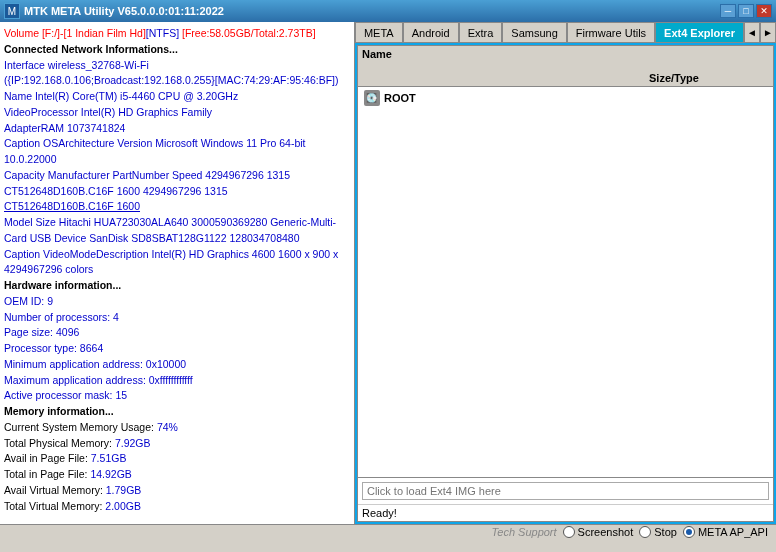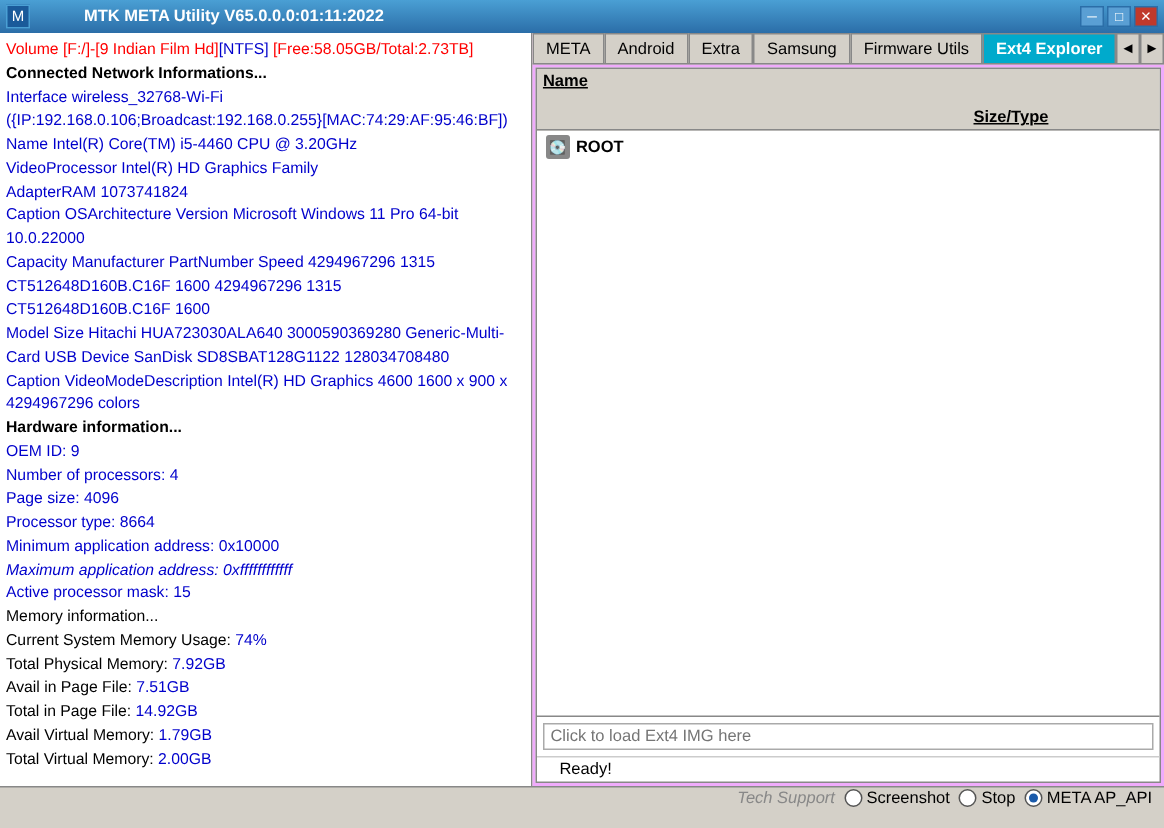--- a/index.html
+++ b/index.html
@@ -35,21 +35,20 @@
       display: flex;
       align-items: center;
       justify-content: center;
       font-size: 10px;
       color: white;
       border: 1px solid #4a9fd4;
     }
     .title-text {
       font-size: 11px;
       font-weight: bold;
-      margin-left: 32px;
     }
     .title-bar-buttons {
       display: flex;
       gap: 2px;
     }
     .title-btn {
       width: 16px;
       height: 14px;
       background: #5a9fd4;
       border: 1px solid #2b6ea8;
@@ -78,21 +77,21 @@
       font-size: 10.5px;
       color: #cc0000;
       line-height: 1.5;
     }
 
     
     .right-panel {
       flex: 1;
       display: flex;
       flex-direction: column;
-      background: #f0abfc;
+      background: #0ea5e9;
     }
 
     
     .tab-bar {
       display: flex;
       background: #d4d0c8;
       border-bottom: 1px solid #888;
       align-items: flex-end;
       flex-wrap: nowrap;
       overflow: hidden;
@@ -135,21 +134,20 @@
       border: 1px solid #888;
       display: flex;
       flex-direction: column;
     }
     .ext4-table-header {
       display: flex;
       background: #d4d0c8;
       border-bottom: 1px solid #888;
       padding: 2px 4px;
       font-weight: bold;
-      text-decoration: underline;
     }
     .ext4-col-name { flex: 1; }
     .ext4-col-size { width: 120px; margin-top: 24px; }
     .ext4-table-body {
       flex: 1;
       overflow-y: auto;
       padding: 2px;
     }
     .ext4-row {
       display: flex;
@@ -177,21 +175,21 @@
     }
     .ext4-load-input {
       width: 100%;
       border: 1px solid #aaa;
       padding: 2px 4px;
       font-size: 11px;
       color: #888;
       background: white;
     }
     .ext4-status {
-      padding: 2px 15px;
+      padding: 2px 4px;
       font-size: 11px;
       color: black;
       border-top: 1px solid #ccc;
     }
 
     
     .bottom-bar {
       height: 15px;
       background: #d4d0c8;
       border-top: 1px solid #888;
@@ -246,41 +244,41 @@
   <div class="title-bar-buttons">
     <div class="title-btn">─</div>
     <div class="title-btn">□</div>
     <div class="title-btn close">✕</div>
   </div>
 </div>
 
 <div class="main-container">
 
   <div class="left-panel" id="left-panel-content">
-      <div style="line-height: 1.5;"><span style="color:red">Volume [F:/]-[9 Indian Film Hd]</span><span style="color:#0000cc">[NTFS]</span><span style="color:red"> [Free:58.05GB/Total:2.73TB]</span></div>
+      <div style="line-height: 1.5;"><span style="color:red">Volume [F:/]-[1 Indian Film Hd]</span><span style="color:#0000cc">[NTFS]</span><span style="color:red"> [Free:58.05GB/Total:2.73TB]</span></div>
       <div style="color: black; font-weight: bold;">Connected Network Informations...</div>
       <div style="color: rgb(0, 0, 204); line-height: 1.5;">Interface wireless_32768-Wi-Fi ({IP:192.168.0.106;Broadcast:192.168.0.255}[MAC:74:29:AF:95:46:BF])</div>
       <div style="color: rgb(0, 0, 204); line-height: 1.5;">Name Intel(R) Core(TM) i5-4460 CPU @ 3.20GHz</div>
       <div style="color: rgb(0, 0, 204); line-height: 1.5;">VideoProcessor Intel(R) HD Graphics Family</div>
       <div style="color: rgb(0, 0, 204); line-height: 1.5;">AdapterRAM 1073741824</div>
       <div style="color: rgb(0, 0, 204); line-height: 1.5;">Caption OSArchitecture Version Microsoft Windows 11 Pro 64-bit 10.0.22000</div>
       <div style="color: rgb(0, 0, 204); line-height: 1.5;">Capacity Manufacturer PartNumber Speed 4294967296 1315</div>
       <div style="color: rgb(0, 0, 204); line-height: 1.5;">CT512648D160B.C16F 1600 4294967296 1315</div>
-      <div style="color: rgb(0, 0, 204); line-height: 1.5;">CT512648D160B.C16F 1600</div>
+      <div style="color: rgb(0, 0, 204); line-height: 1.5; text-decoration: underline;">CT512648D160B.C16F 1600</div>
       <div style="color: rgb(0, 0, 204); line-height: 1.5;">Model Size Hitachi HUA723030ALA640 3000590369280 Generic-Multi-Card USB Device SanDisk SD8SBAT128G1122 128034708480</div>
       <div style="color: rgb(0, 0, 204); line-height: 1.5;">Caption VideoModeDescription Intel(R) HD Graphics 4600 1600 x 900 x 4294967296 colors</div>
       <div style="color: black; font-weight: bold;">Hardware information...</div>
       <div style="color: rgb(0, 0, 204); line-height: 1.5;">OEM ID: 9</div>
       <div style="color: rgb(0, 0, 204); line-height: 1.5;">Number of processors: 4</div>
       <div style="color: rgb(0, 0, 204); line-height: 1.5;">Page size: 4096</div>
       <div style="color: rgb(0, 0, 204); line-height: 1.5;">Processor type: 8664</div>
       <div style="color: rgb(0, 0, 204); line-height: 1.5;">Minimum application address: 0x10000</div>
-      <div style="color: rgb(0, 0, 204); line-height: 1.5; font-style: italic;">Maximum application address: 0xffffffffffff</div>
+      <div style="color: rgb(0, 0, 204); line-height: 1.5;">Maximum application address: 0xffffffffffff</div>
       <div style="color: rgb(0, 0, 204); line-height: 1.5;">Active processor mask: 15</div>
-      <div style="color: black; font-weight: normal;">Memory information...</div>
+      <div style="color: black; font-weight: bold;">Memory information...</div>
       <div style="line-height: 1.5;"><span style="color:black">Current System Memory Usage: </span><span style="color:#0000cc">74%</span></div>
       <div style="line-height: 1.5;"><span style="color:black">Total Physical Memory: </span><span style="color:#0000cc">7.92GB</span></div>
       <div style="line-height: 1.5;"><span style="color:black">Avail in Page File: </span><span style="color:#0000cc">7.51GB</span></div>
       <div style="line-height: 1.5;"><span style="color:black">Total in Page File: </span><span style="color:#0000cc">14.92GB</span></div>
       <div style="line-height: 1.5;"><span style="color:black">Avail Virtual Memory: </span><span style="color:#0000cc">1.79GB</span></div>
       <div style="line-height: 1.5;"><span style="color:black">Total Virtual Memory: </span><span style="color:#0000cc">2.00GB</span></div>
     </div>
 
   <div class="right-panel">
 

